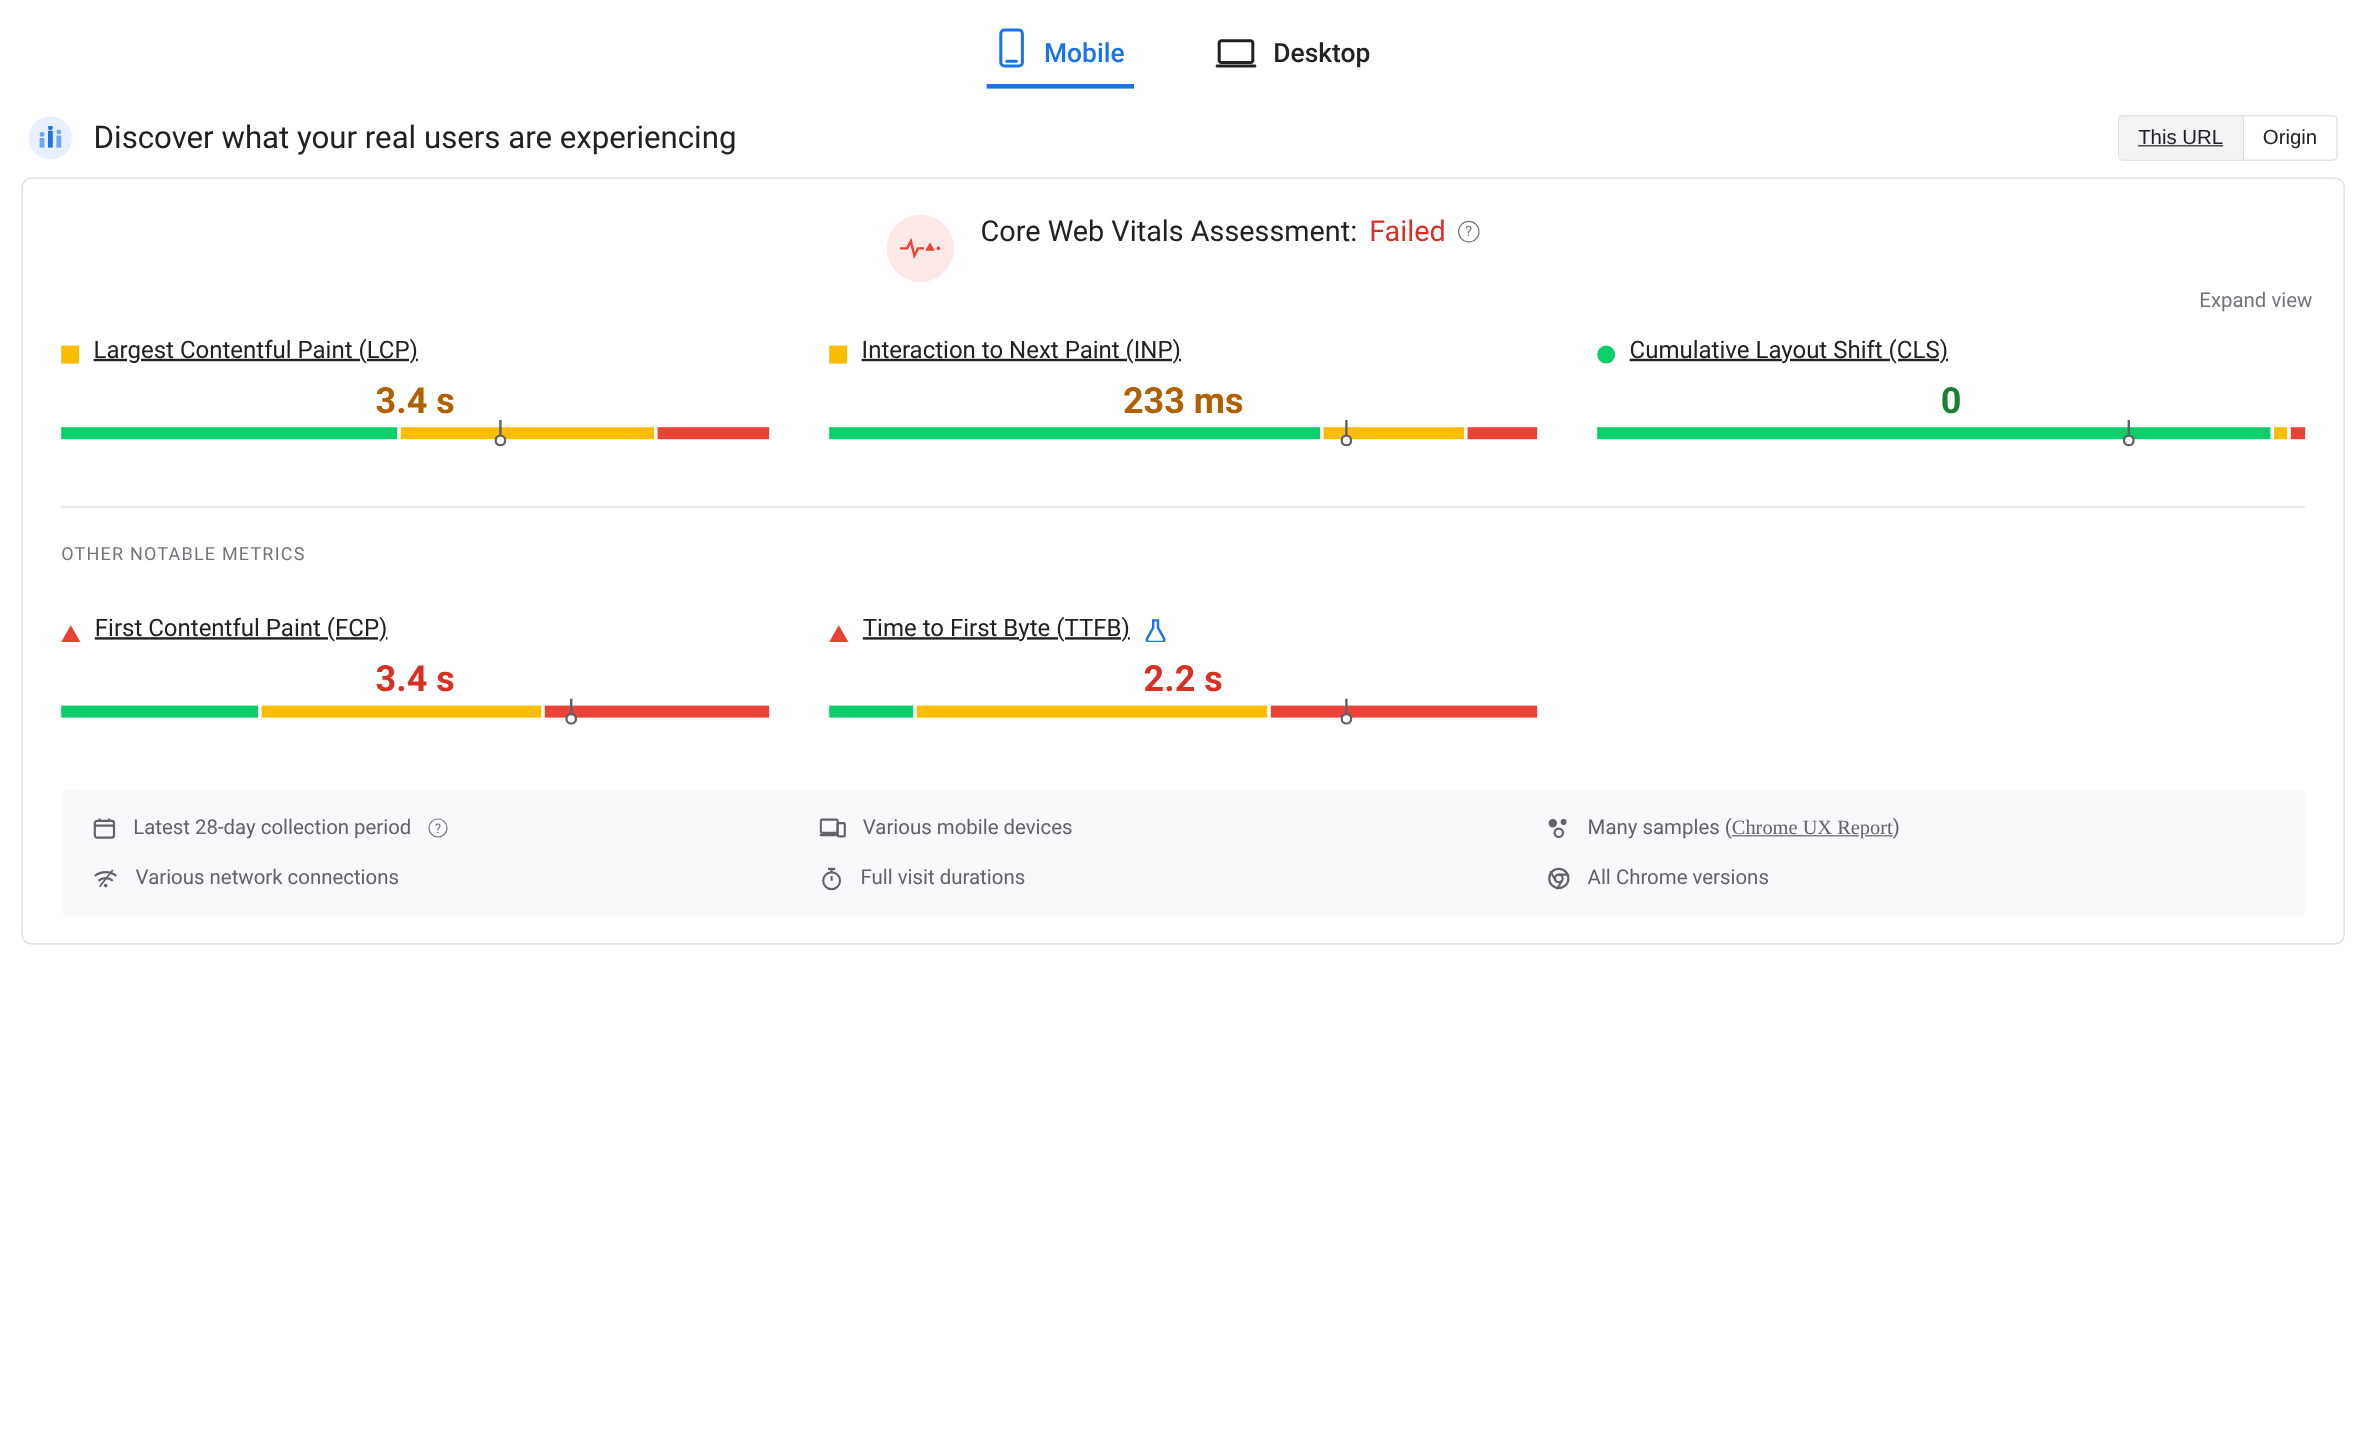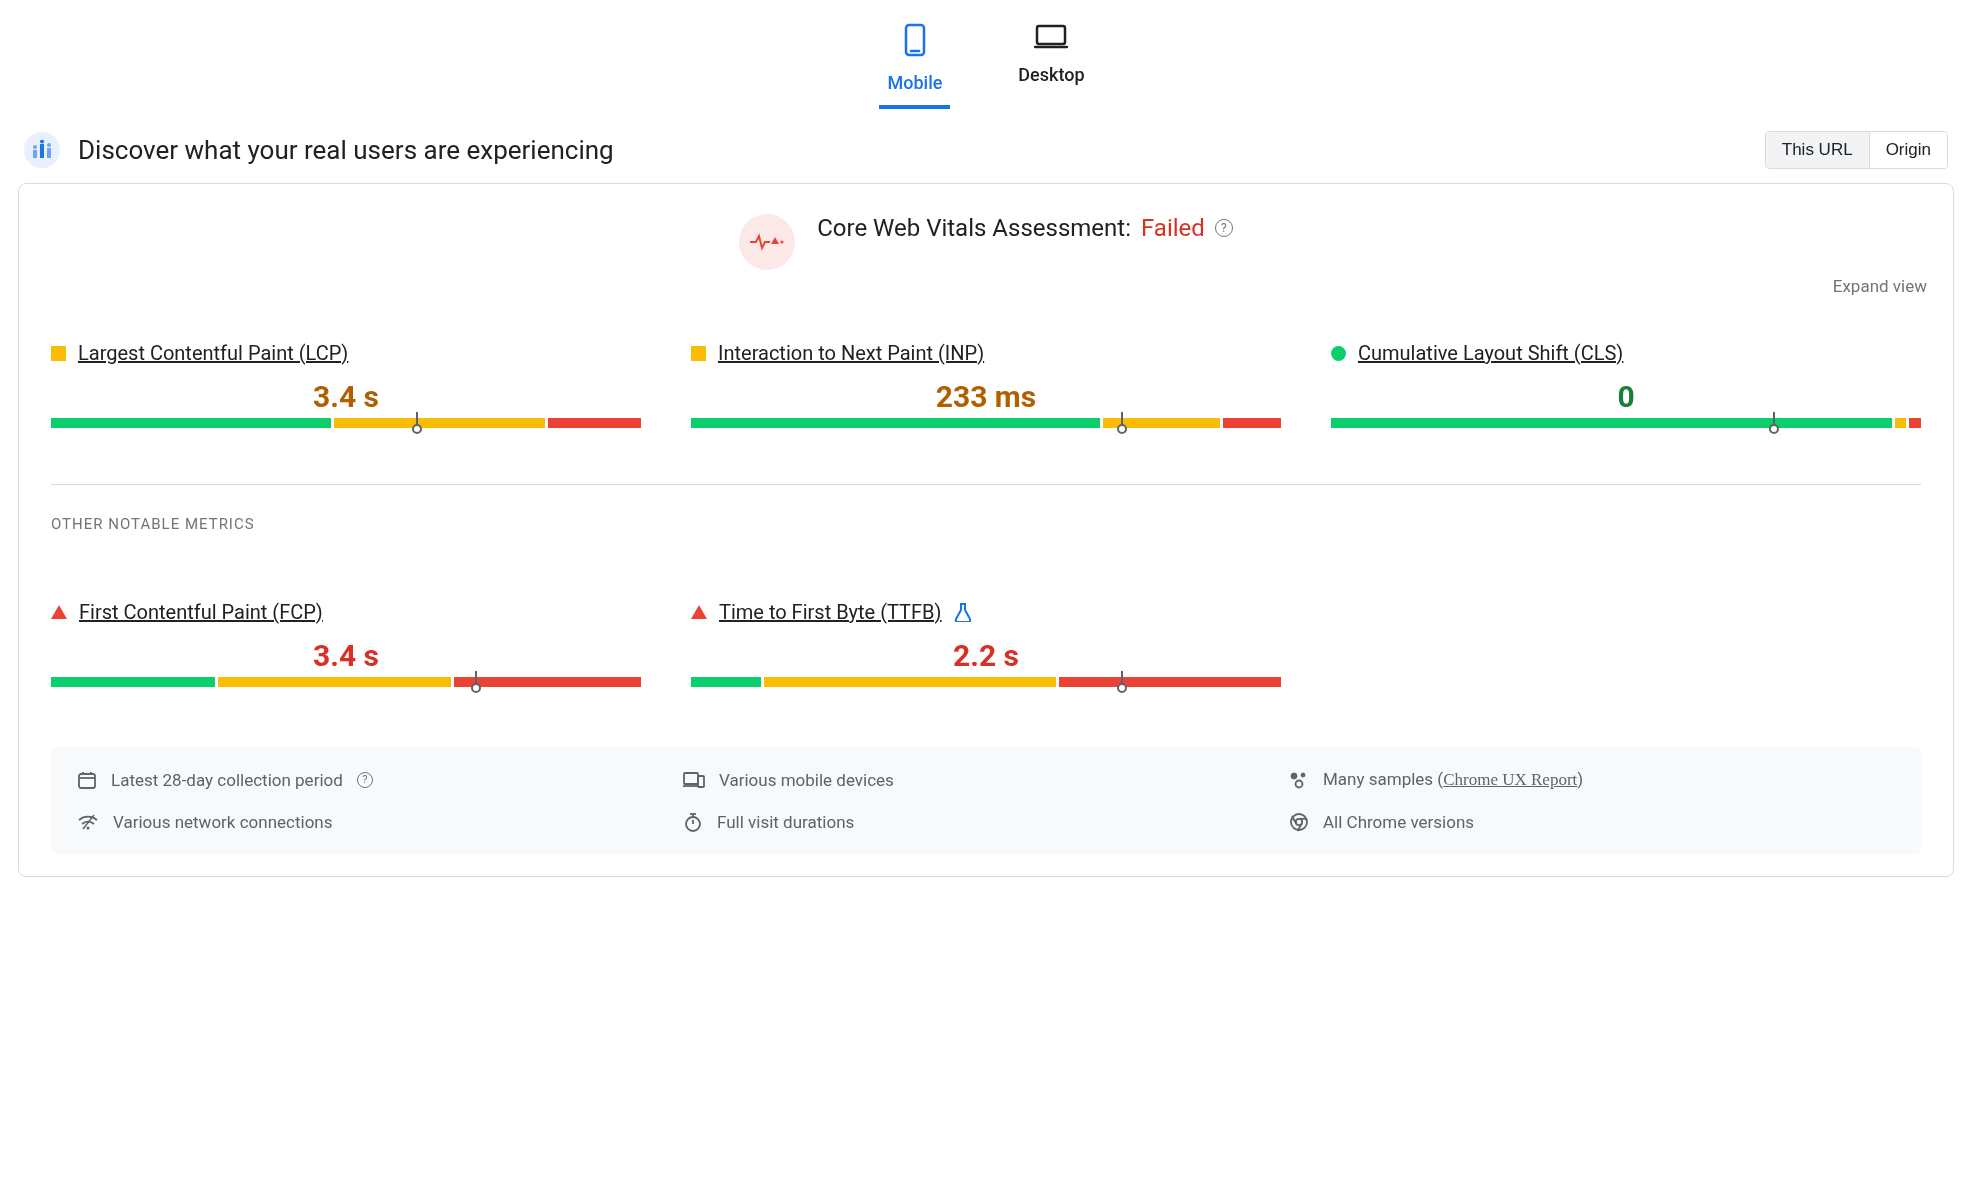--- a/index.html
+++ b/index.html
@@ -16,49 +16,49 @@
     --g-amber-text:#b06000;
     --g-green:#0cce6b;
     --g-green-text:#188038;
   }
   html,body{margin:0;padding:0;font-family:Roboto,Arial,Helvetica,sans-serif;background:#fff;color:#202124;font-size:16px;}
   *{box-sizing:border-box;}
   .page{width:100%;padding:0 18px 30px 18px;}
 
   
   .tabbar{display:flex;justify-content:center;gap:60px;padding:10px 0 0 0;}
-  .tab{display:flex;align-items:center;gap:14px;padding:12px 8px;font-size:18px;font-weight:500;color:#202124;cursor:pointer;border-bottom:4px solid transparent;border-radius:2px 2px 0 0;flex-direction:column;}
+  .tab{display:flex;align-items:flex-end;gap:14px;padding:12px 8px;font-size:22px;font-weight:500;color:#202124;cursor:pointer;border-bottom:4px solid transparent;border-radius:2px 2px 0 0;}
   .tab.active{color:var(--g-blue);border-bottom-color:var(--g-blue);}
   .tab .ic{stroke:currentColor;}
 
   
   .hdr-row{display:flex;align-items:center;gap:18px;padding:22px 6px 14px 6px;}
   .badge-crux{width:36px;height:36px;border-radius:50%;background:#e8f0fe;display:flex;align-items:center;justify-content:center;flex-shrink:0;}
   .hdr-row h2{margin:0;font-size:26px;font-weight:400;color:#202124;flex:1;}
   .seg{display:flex;border:1px solid var(--g-grey-300);border-radius:4px;overflow:hidden;}
   .seg button{background:#fff;border:none;padding:8px 16px;font-size:17px;color:#202124;cursor:pointer;}
   .seg button+button{border-left:1px solid var(--g-grey-300);}
-  .seg button.on{background:var(--g-grey-100);}
+  .seg button.on{background:var(--g-grey-100);text-decoration:underline;}
 
   
   .card{border:1px solid var(--g-grey-300);border-radius:8px;padding:30px 22px 22px 22px;}
 
   
   .assess-row{display:flex;align-items:flex-start;justify-content:center;gap:22px;margin-bottom:6px;}
   .vital-disc{width:56px;height:56px;border-radius:50%;background:#fce8e6;display:flex;align-items:center;justify-content:center;}
   .assess-text{font-size:24px;display:flex;align-items:center;gap:10px;}
   .assess-text .status{color:var(--g-red-text);}
   .help{width:18px;height:18px;border:1.5px solid var(--g-grey-600);border-radius:50%;display:inline-flex;align-items:center;justify-content:center;font-size:12px;color:var(--g-grey-600);line-height:1;cursor:pointer;}
 
   .expand{display:flex;justify-content:flex-end;color:var(--g-grey-600);font-size:17px;margin:6px 4px 18px 4px;cursor:pointer;}
 
   
   .grid3{display:grid;grid-template-columns:repeat(3,1fr);column-gap:50px;row-gap:46px;padding:0 10px;}
   .metric{}
-  .m-title{display:flex;align-items:center;gap:12px;font-size:20px;margin-top:27px;}
+  .m-title{display:flex;align-items:flex-end;gap:12px;font-size:20px;}
   .m-title a{color:#202124;text-decoration:underline;cursor:pointer;}
   .sq{width:15px;height:15px;display:inline-block;}
   .sq.amber{background:var(--g-amber);}
   .circ{width:15px;height:15px;border-radius:50%;display:inline-block;}
   .circ.green{background:var(--g-green);}
   .tri{width:0;height:0;border-left:8px solid transparent;border-right:8px solid transparent;border-bottom:14px solid var(--g-red);display:inline-block;}
   .flask{color:var(--g-blue);}
 
   .m-val{text-align:center;font-size:30px;font-weight:700;margin:14px 0 4px 0;}
   .m-val.amber{color:var(--g-amber-text);}

